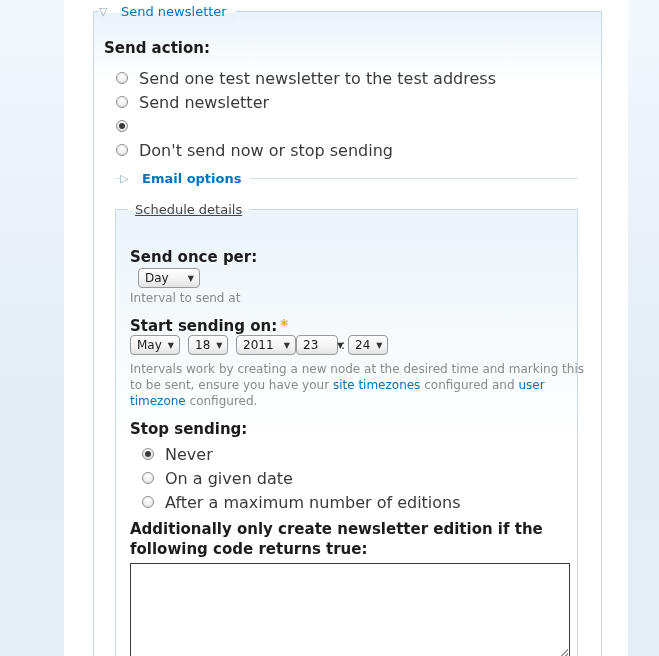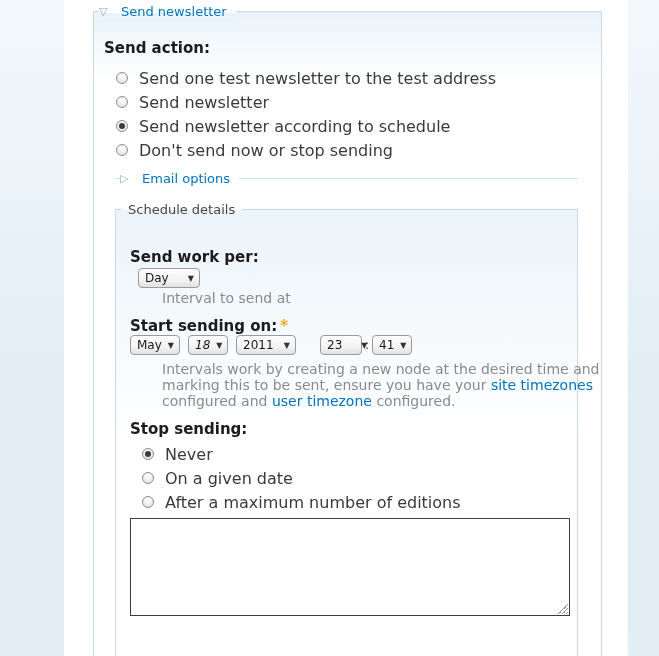--- a/index.html
+++ b/index.html
@@ -20,32 +20,32 @@
   .fs-legend{
     position:absolute; top:-10px; left:5px; height:20px; line-height:20px;
     padding:0 9px 0 0; background:linear-gradient(#ffffff 55%, #eaf3fa 55%);
     font-size:13px; white-space:nowrap;
   }
   .fs-legend .tri{display:inline-block; width:22px; color:#8ea8c0; font-size:11px; vertical-align:1px;}
   .fs-legend a{color:#0074bd; text-decoration:none; cursor:pointer;}
 
   
   .fs-collapsed{
-    position:relative; margin:16px 13px 0 11px; border-top:1px solid #cfdfec; height:0;
+    position:relative; margin:16px 13px 0 11px; border-top:1px solid #cfdfec; height:0;font-weight:bold;
   }
   .fs-collapsed .fs-legend{background:#ffffff;}
 
   
   .fs-schedule{
     position:relative; margin:30px 13px 0 11px; height:470px;
     border:1px solid #c8d9e9; border-bottom:none;
     background:linear-gradient(180deg,#ebf4fa 0,#ffffff 230px);
     padding:0 14px;
   }
-  .fs-schedule>.fs-legend{left:5px; color:#474747; background:linear-gradient(#ffffff 52%, #ecf4fa 52%); padding:0 7px;}
+  .fs-schedule>.fs-legend{left:12px; color:#474747; background:linear-gradient(#ffffff 52%, #ecf4fa 52%); padding:0 7px;text-decoration:underline;}
 
   .form-label{font-weight:bold; font-size:15px; color:#1c1c1c; line-height:16px;}
   .req{color:#f5a623; font-weight:bold; margin-left:3px;}
 
   
   .radios{margin-top:10px;}
   .radio-row{height:24px; display:flex; align-items:center; padding-left:12px; cursor:default;}
   .radio{
     width:12px; height:12px; border-radius:50%；;
     border-radius:50%; border:1px solid #8f8f8f; box-sizing:border-box;
@@ -61,21 +61,21 @@
   
   .select{
     display:inline-flex; align-items:center; justify-content:space-between;
     height:20px; box-sizing:border-box; border:1px solid #9a9a9a; border-radius:4px;
     background:linear-gradient(#fdfdfd,#f3f3f3 60%,#e2e2e2);
     padding:0 5px 0 6px; font-size:12px; color:#1a1a1a; cursor:default;
     box-shadow:0 1px 0 rgba(255,255,255,.6) inset;
   }
   .select .arrow{font-size:8px; color:#333; margin-left:6px;}
 
-  .desc{color:#8a8a8a; font-size:14px; line-height:16px;margin-left:32px;}
+  .desc{color:#8a8a8a; font-size:12px; line-height:16px;}
   .desc a{color:#0073ba; text-decoration:none; cursor:pointer;}
 
   .colon{margin:0 3px; color:#333;}
 
   
   .ta-wrap{position:relative; width:440px; margin-top:4px;}
   .codearea{
     display:block; width:440px; height:98px; box-sizing:border-box;
     border:1px solid #3c3c3c; background:#ffffff; resize:none; outline:none;
     font-family:"DejaVu Sans Mono","Liberation Mono",monospace; font-size:12px;
@@ -106,71 +106,70 @@
           <div class="radio-row">
             <span class="radio"></span>
             <span class="radio-label">Send one test newsletter to the test address</span>
           </div>
           <div class="radio-row">
             <span class="radio"></span>
             <span class="radio-label">Send newsletter</span>
           </div>
           <div class="radio-row">
             <span class="radio checked"></span>
-            <span class="radio-label">Send newsletter according to schedule</span>
           </div>
           <div class="radio-row">
             <span class="radio"></span>
             <span class="radio-label">Don't send now or stop sending</span>
           </div>
         </div>
 
         <div class="fs-collapsed">
           <div class="fs-legend">
             <span class="tri">▷</span><a>Email options</a>
           </div>
         </div>
 
         <div class="fs-schedule">
           <div class="fs-legend">
             <span>Schedule details</span>
           </div>
 
-          <div class="form-label" style="margin-top:39px;">Send work per:</div>
+          <div class="form-label" style="margin-top:39px;">Send once per:</div>
           <div style="margin-top:3px;">
             <span class="select" style="width:62px;margin-left:8px;">
               <span>Day</span>
               <span class="arrow">▼</span>
             </span>
           </div>
           <div class="desc" style="margin-top:2px;">Interval to send at</div>
 
           <div class="form-label" style="margin-top:12px;">
             <span>Start sending on:</span><span class="req">*</span>
           </div>
           <div style="margin-top:1px; display:flex; align-items:center;">
             <span class="select" style="width:50px; margin-right:8px;">
               <span>May</span>
               <span class="arrow">▼</span>
             </span>
-            <span class="select" style="width:40px; margin-right:8px;font-style:italic;">
+            <span class="select" style="width:40px; margin-right:8px;">
               <span>18</span>
               <span class="arrow">▼</span>
             </span>
-            <span class="select" style="width:60px; margin-right:24px;">
+            <span class="select" style="width:60px; margin-right:0;">
               <span>2011</span>
               <span class="arrow">▼</span>
             </span>
             <span class="select" style="width:42px;gap:13px;">
               <span>23</span>
               <span class="arrow">▼</span>
             </span>
             <span class="colon">:</span>
             <span class="select" style="width:40px;">
-              <span>41</span>
+              <span>24</span>
               <span class="arrow">▼</span>
             </span>
           </div>
           <div class="desc" style="margin-top:6px; width:456px;">
             <span>Intervals work by creating a new node at the desired time and marking this to be sent, ensure you have your </span><a>site timezones</a><span> configured and </span><a>user timezone</a><span> configured.</span>
           </div>
 
           <div class="form-label" style="margin-top:12px;">Stop sending:</div>
           <div class="radios" style="margin-top:5px;">
             <div class="radio-row">
@@ -180,20 +179,21 @@
             <div class="radio-row">
               <span class="radio"></span>
               <span class="radio-label">On a given date</span>
             </div>
             <div class="radio-row">
               <span class="radio"></span>
               <span class="radio-label">After a maximum number of editions</span>
             </div>
           </div>
 
+          <div class="form-label" style="margin-top:5px; width:468px; line-height:20px;">Additionally only create newsletter edition if the following code returns true:</div>
 
           <div class="ta-wrap">
             <textarea class="codearea" style=""></textarea>
             <span class="resize-handle"></span>
           </div>
 
         </div>
       </div>
     </div>
 

